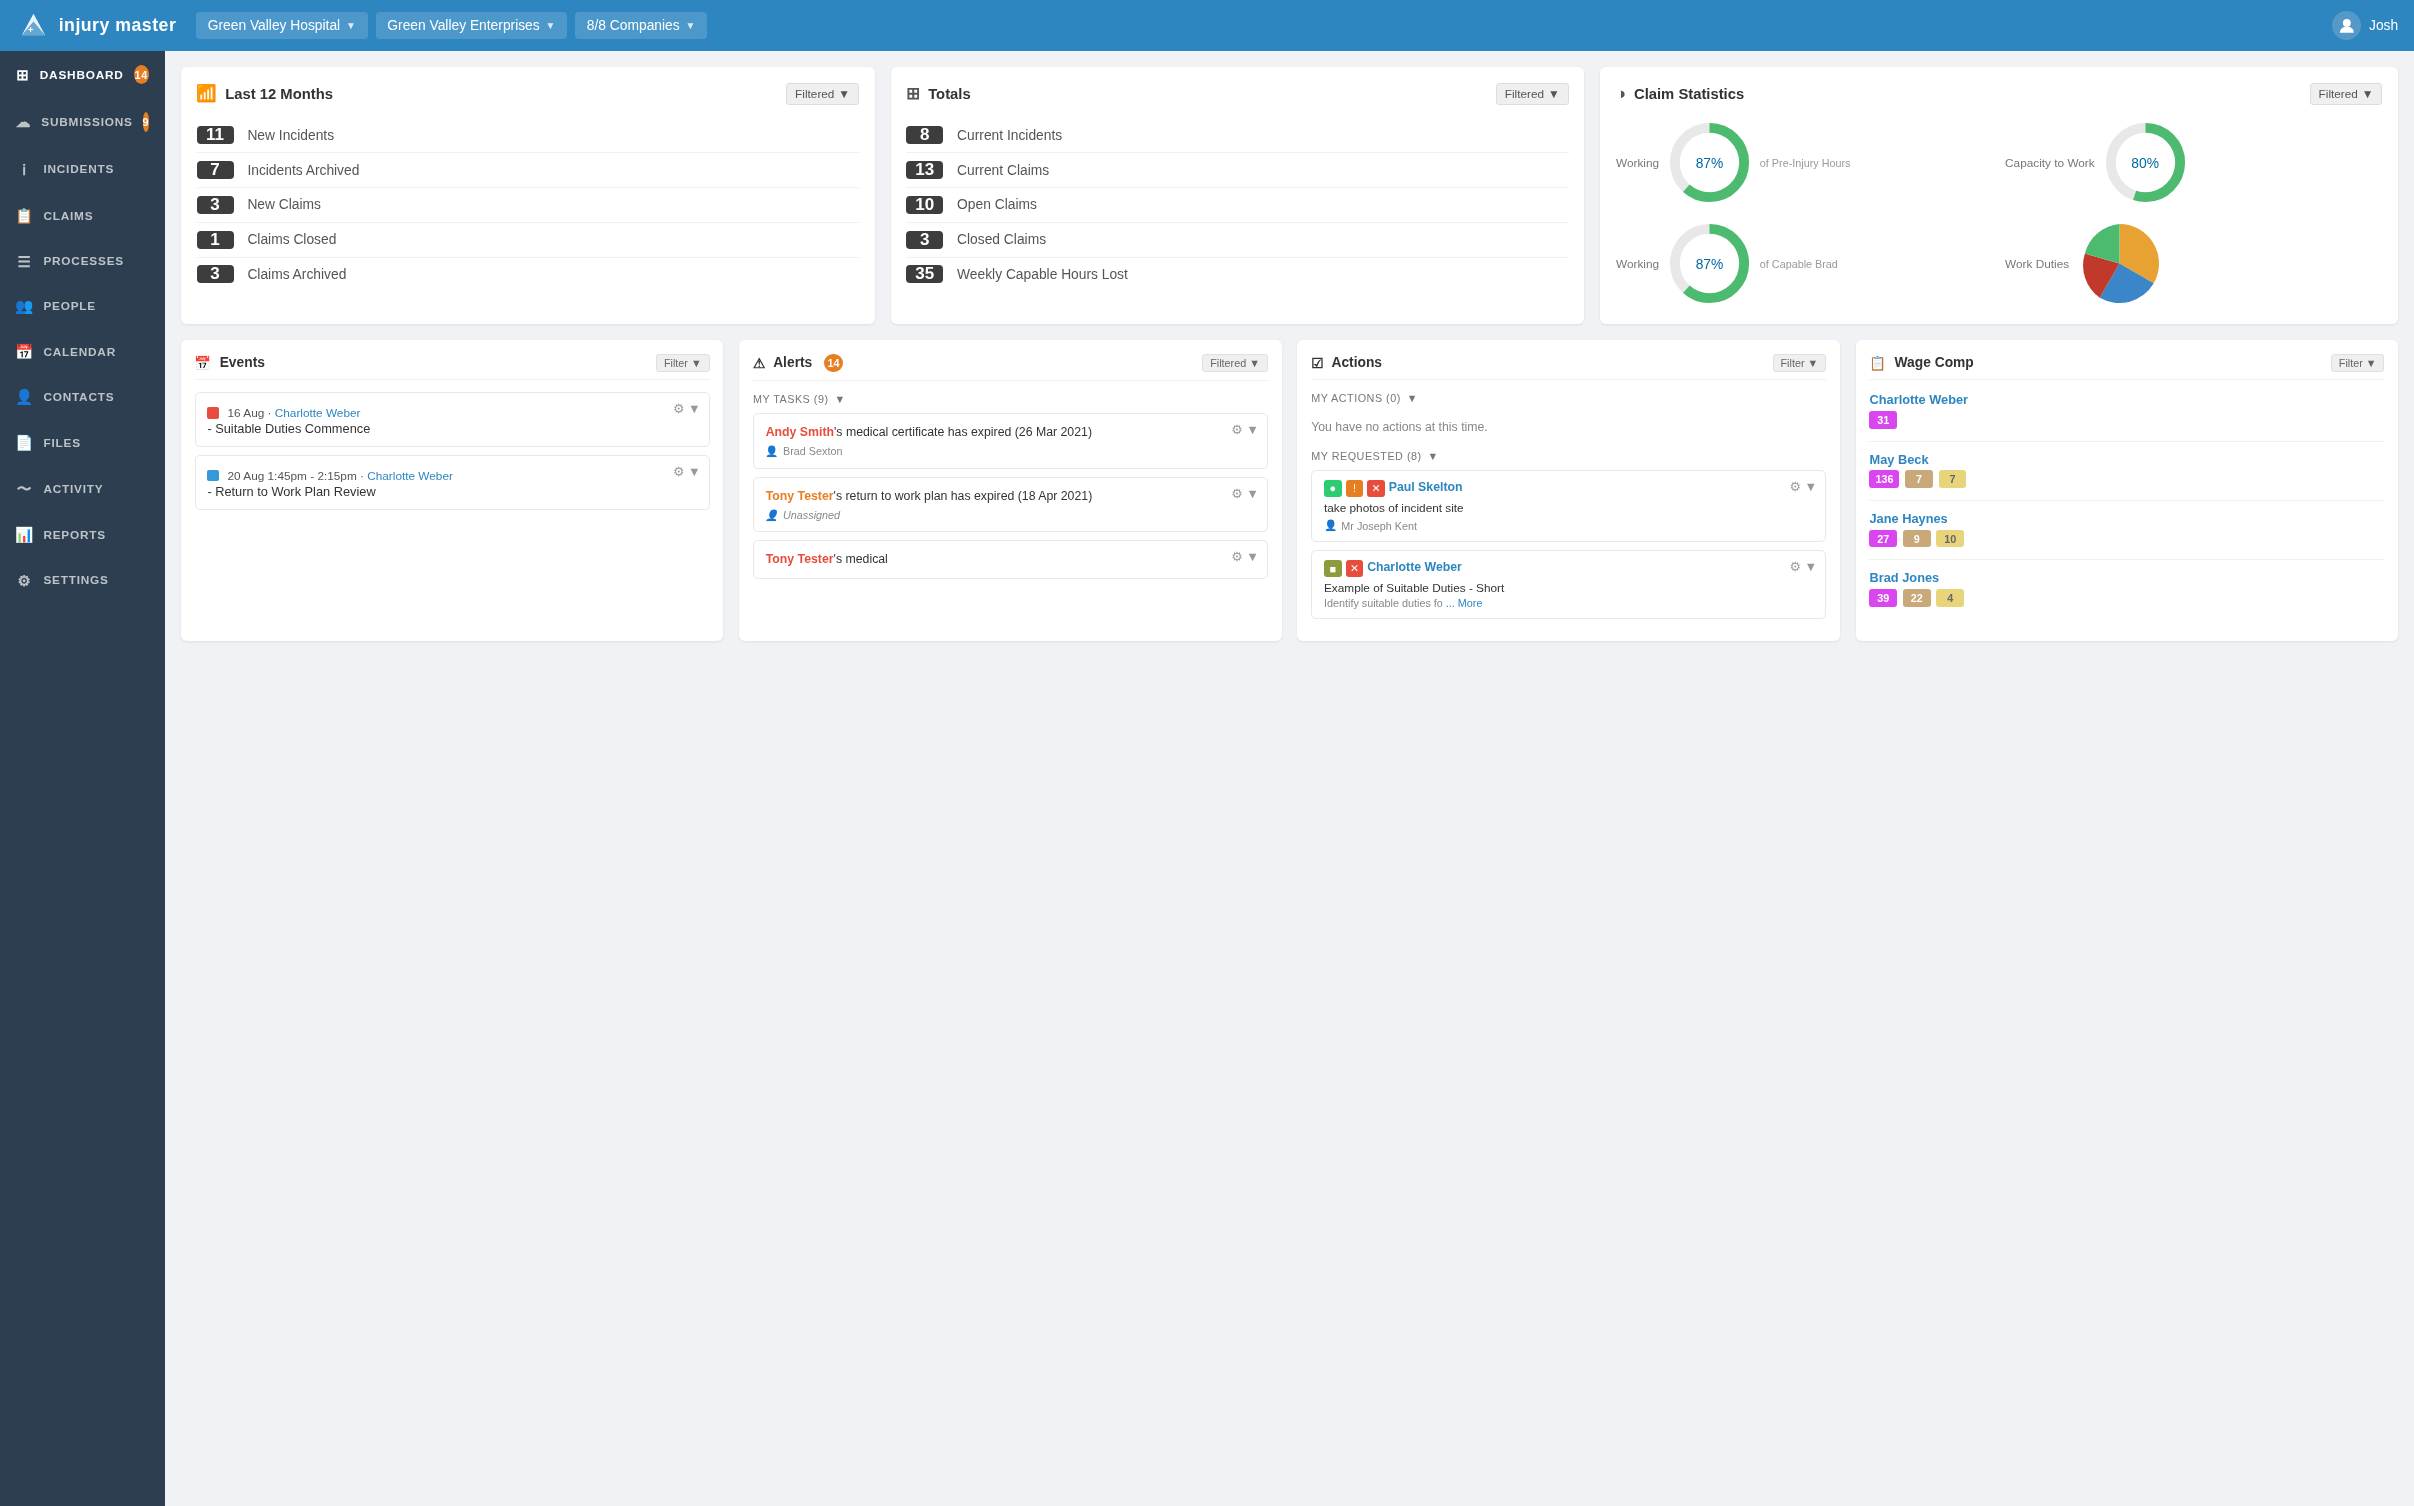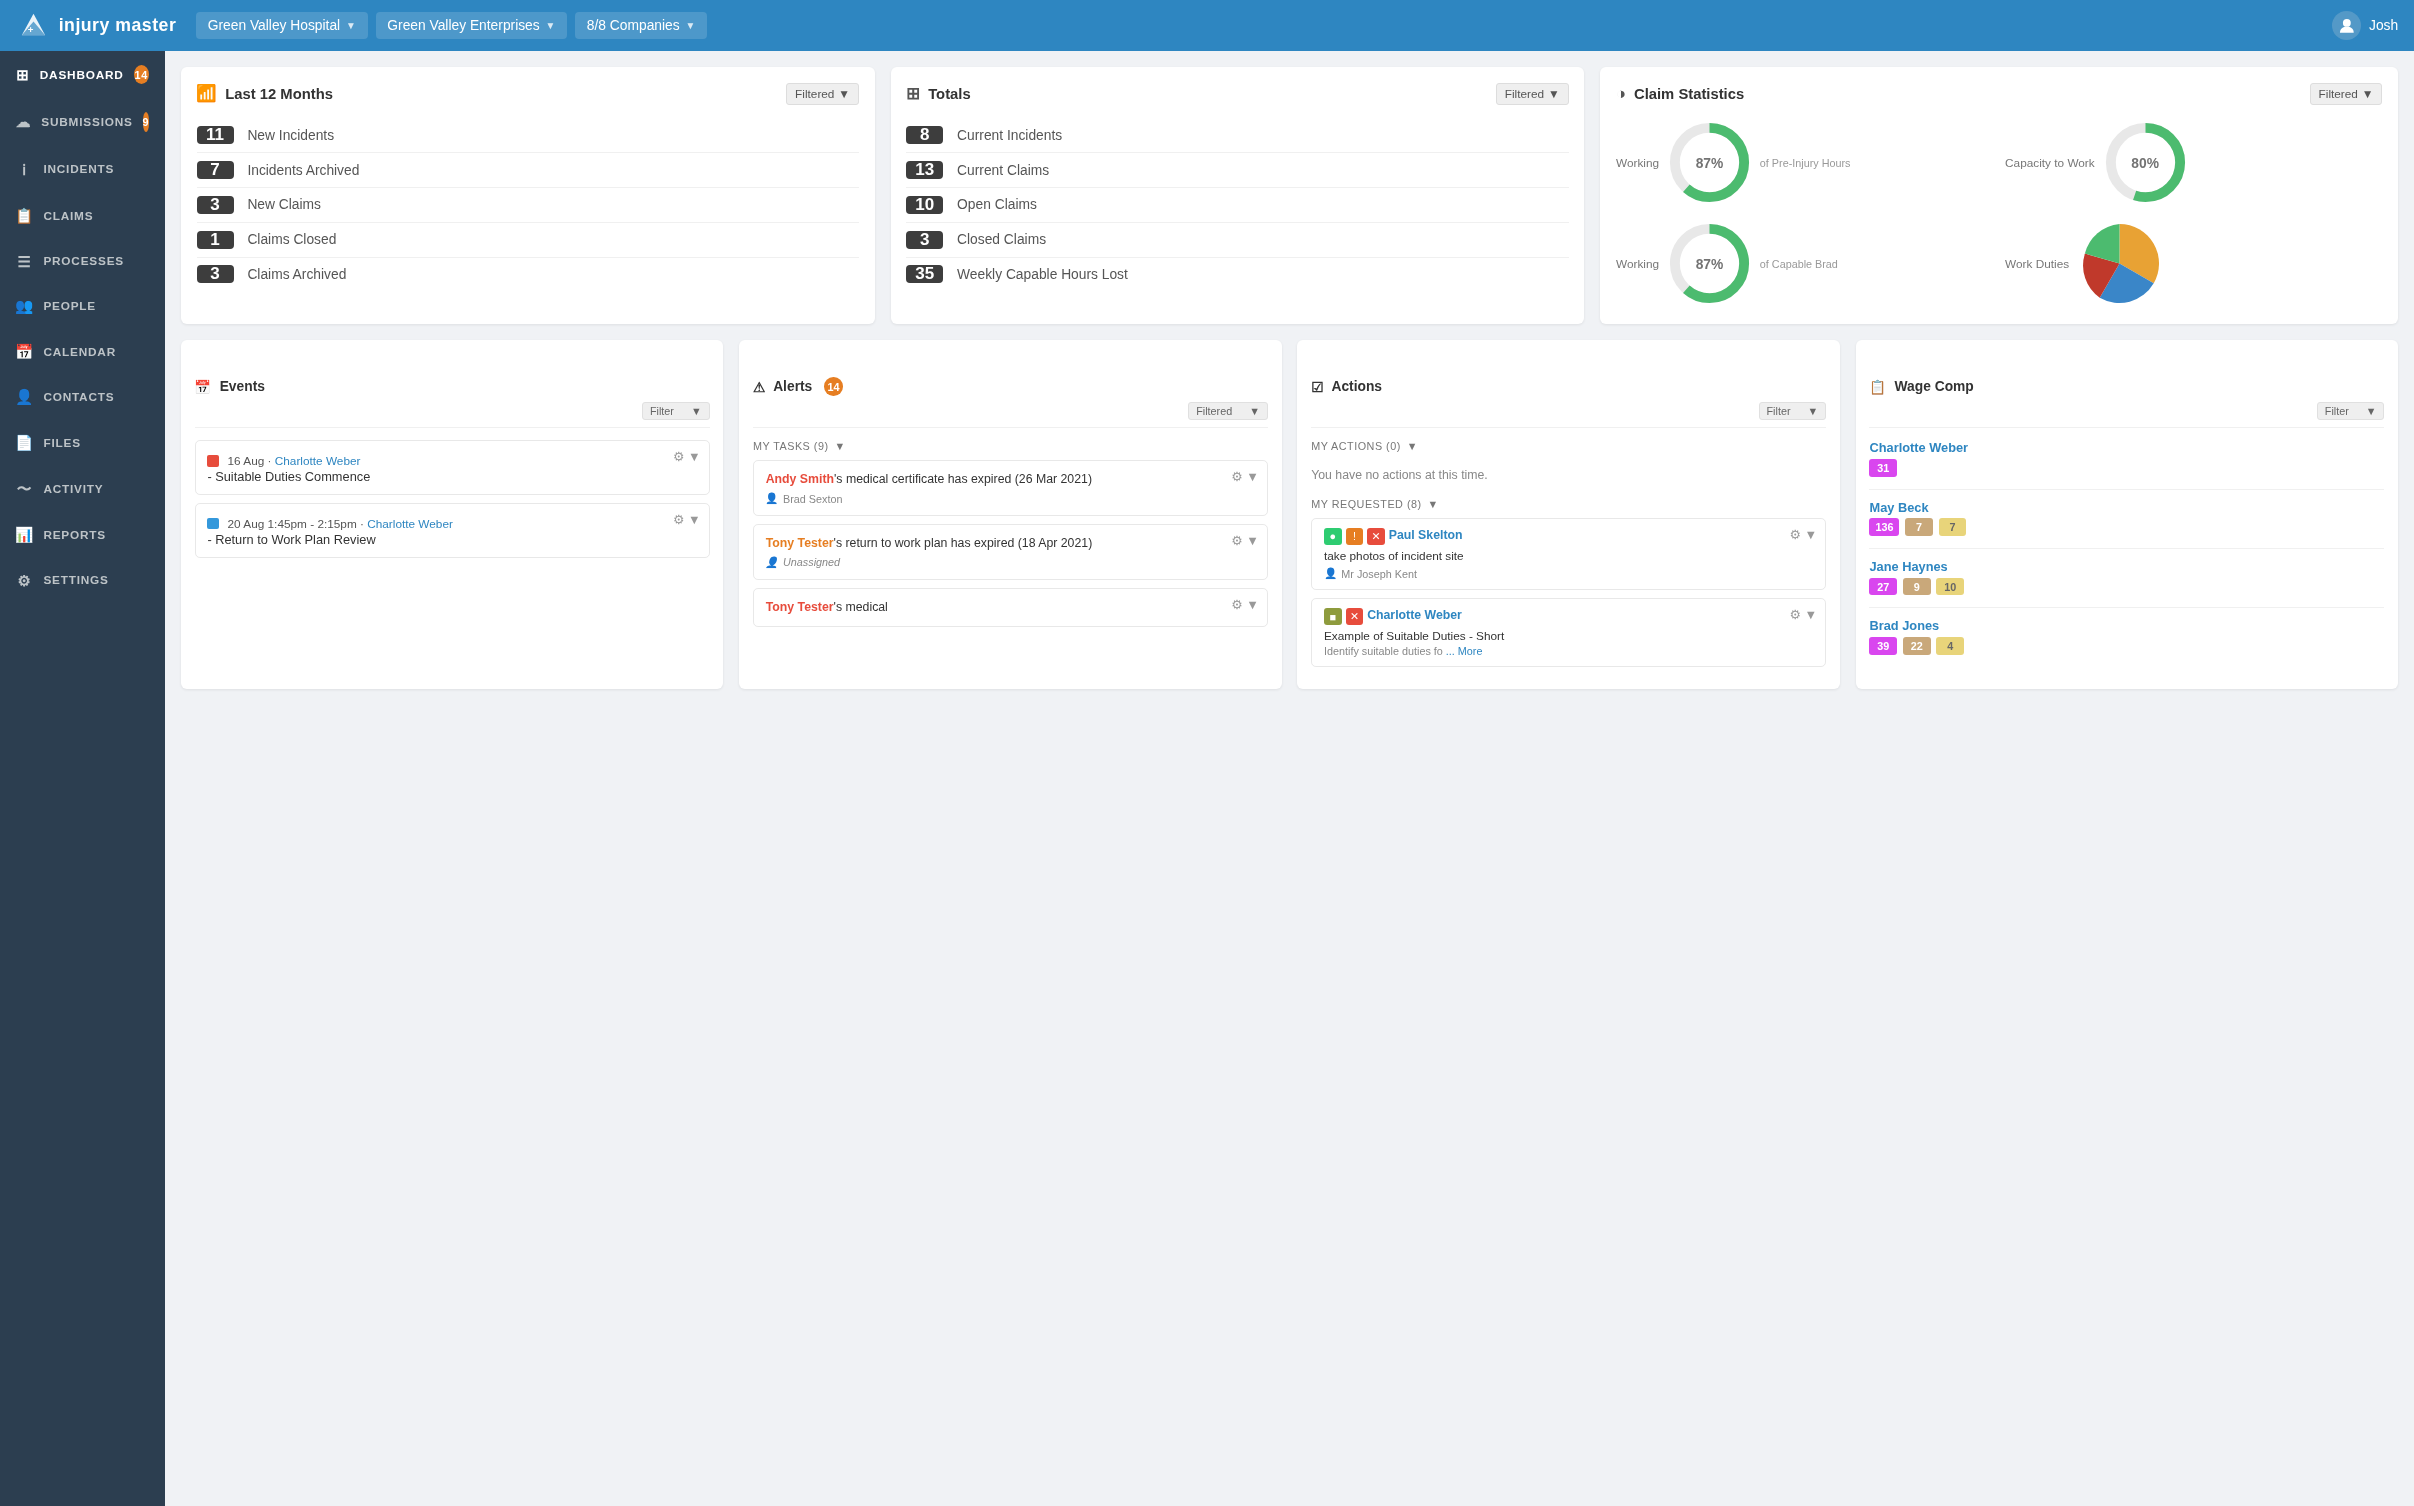--- a/index.html
+++ b/index.html
@@ -42,30 +42,30 @@
     .stat-num { background: #3d3d3d; color: white; border-radius: 3.9px; min-width: 37px; height: 18px; display: flex; align-items: center; justify-content: center; font-size: 17px; font-weight: 700; padding: 0 5.9px; }
     .stat-label { color: #555; font-size: 13.8px; }
 
     
     .claim-stats-grid { display: grid; grid-template-columns: 1fr 1fr; gap: 11.8px; }
     .donut-section { display: flex; flex-direction: row; align-items: center; gap: 5.9px; }
     .donut-title { font-size: 11.8px; color: #777; text-align: center; }
     .donut-subtitle { font-size: 10.8px; color: #999; text-align: center; }
     .donut-container { position: relative; width: 89px; height: 89px; }
     .donut-container svg { width: 89px; height: 89px; }
-    .donut-label { position: absolute; top: 50%; left: 50%; transform: translate(-50%, -50%); font-size: 13.8px; font-weight: 700; color: #737373; }
+    .donut-label { position: absolute; top: 50%; left: 50%; transform: translate(-50%, -50%); font-size: 13.8px; font-weight: 400; color: #0369a1; }
     .pie-container { width: 89px; height: 89px; }
     .pie-container svg { width: 89px; height: 89px; }
 
     
     .bottom-panels { display: grid; grid-template-columns: 1fr 1fr 1fr 1fr; gap: 15.8px; }
     .bottom-panel { background: white; border-radius: 5.9px; padding: 13.8px; box-shadow: 0 1px 3px rgba(0,0,0,0.08); min-height: 276px; }
     .bottom-panel-header { display: flex; align-items: center; justify-content: space-between; margin-bottom: 11.8px; padding-bottom: 7.9px; border-bottom: 1px solid #f0f0f0; }
     .bottom-panel-title { display: flex; align-items: center; gap: 7.9px; font-size: 13.8px; font-weight: 600; color: #333; }
-    .filter-sm { font-size: 10.8px; color: #666; cursor: pointer; display: flex; align-items: center; gap: 17px; border: 1px solid #e0e0e0; border-radius: 3px; padding: 2px 6.9px; margin-top: 48px; }
+    .filter-sm { font-size: 10.8px; color: #666; cursor: pointer; display: flex; align-items: center; gap: 3px; border: 1px solid #e0e0e0; border-radius: 3px; padding: 2px 6.9px; }
 
     
     .event-card { border: 1px solid #e8e8e8; border-radius: 4.9px; padding: 9.9px 11.8px; margin-bottom: 7.9px; position: relative; }
     .event-date { font-size: 11.8px; color: #555; margin-bottom: 3.9px; }
     .event-date a { color: #2e86c1; text-decoration: none; font-weight: 500; }
     .event-title { font-size: 12.8px; color: #333; }
     .event-dot { display: inline-block; width: 11.8px; height: 11.8px; border-radius: 2px; margin-right: 3.9px; vertical-align: middle; }
     .gear-btn { position: absolute; top: 7.9px; right: 7.9px; font-size: 12.8px; color: #999; cursor: pointer; }
     .alert-item { border: 1px solid #e8e8e8; border-radius: 4.9px; padding: 9.9px 11.8px; margin-bottom: 7.9px; position: relative; }
     .alert-text { font-size: 12.3px; color: #333; line-height: 1.4; }

